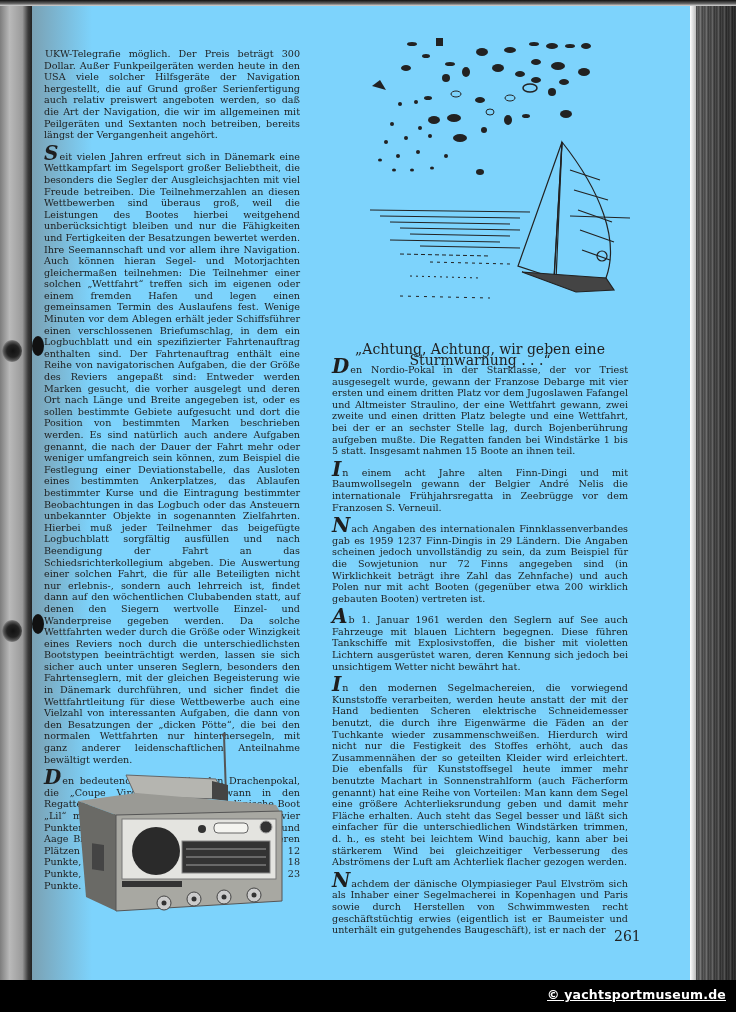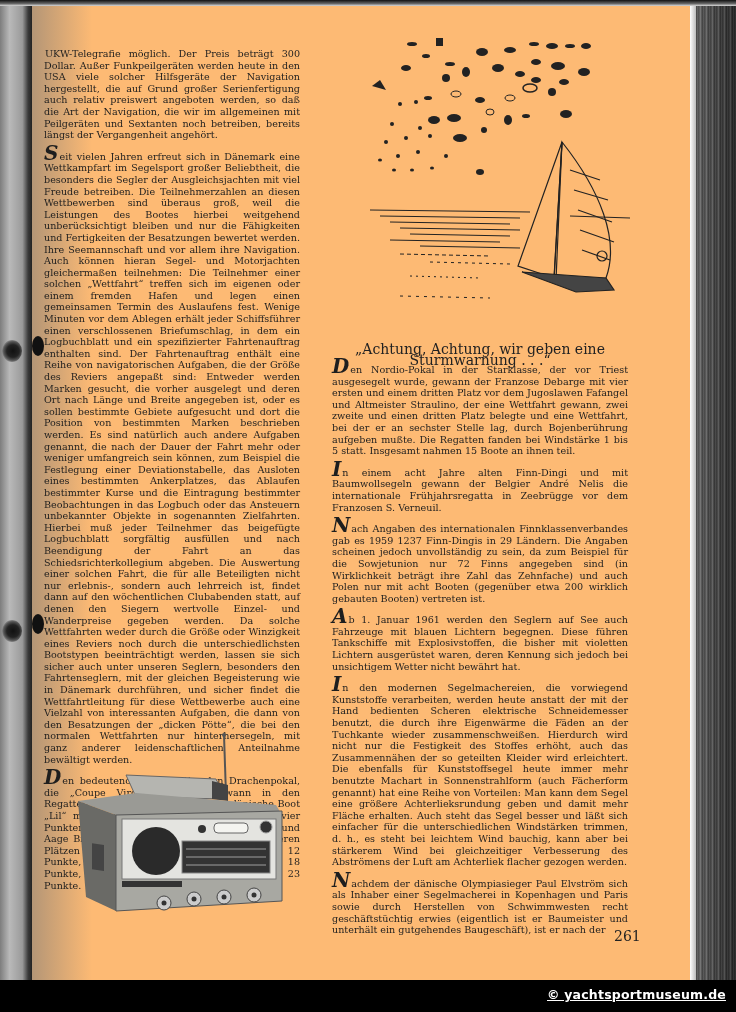--- a/index.html
+++ b/index.html
@@ -1,17 +1,17 @@
 <!DOCTYPE html>
 <html><head>
 <meta charset="utf-8">
 <style>
   html, body { margin:0; padding:0; }
   body { width:736px; height:1012px; position:relative; overflow:hidden; background:#000; font-family:"DejaVu Serif", serif; }
-  .scan { position:absolute; left:0; top:0; width:736px; height:980px; background:#fdba74; overflow:hidden; }
+  .scan { position:absolute; left:0; top:0; width:736px; height:980px; background:#7dd3fc; overflow:hidden; }
   .topband { position:absolute; left:0; top:0; width:736px; height:6px; background:linear-gradient(#111,#666 60%,#ddd); }
   .gutter { position:absolute; left:0; top:6px; width:32px; height:974px;
             background:linear-gradient(90deg,#7d7d7d 0%,#b9b9b9 30%,#9a9a9a 70%,#3a3a3a 88%,#222 100%); }
   .gutter-shade { position:absolute; left:32px; top:6px; width:60px; height:974px;
             background:linear-gradient(90deg,rgba(120,120,120,.55),rgba(255,255,255,0)); }
   .hole { position:absolute; width:20px; height:22px; border-radius:50%; background:radial-gradient(circle at 55% 50%,#111 0,#222 40%,#555 60%,#999 75%,#bbb 100%); }
   .hole.p1 { left:2px; top:340px; }
   .hole.p2 { left:2px; top:620px; }
   .punch { position:absolute; width:12px; height:20px; border-radius:50%; background:#111; }
   .punch.p1 { left:32px; top:336px; }

